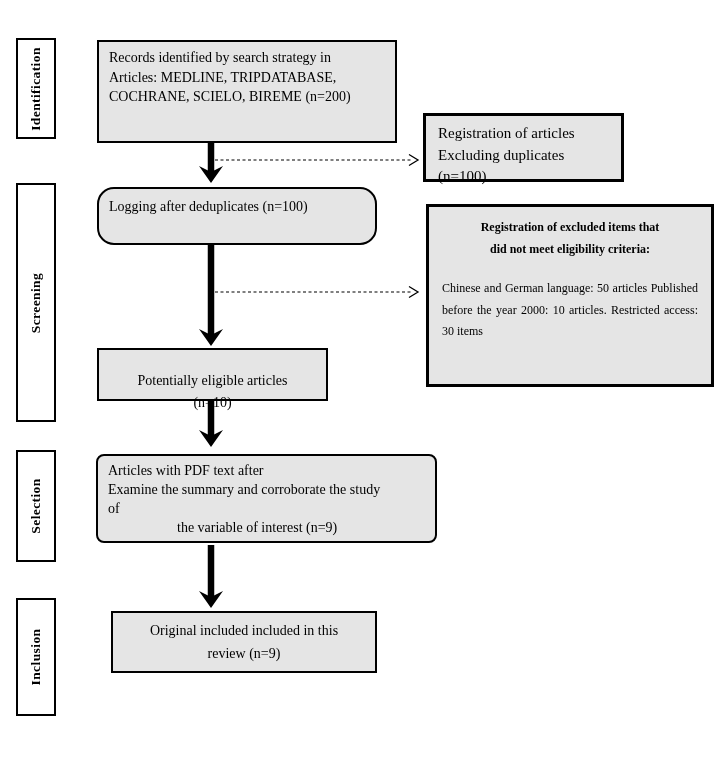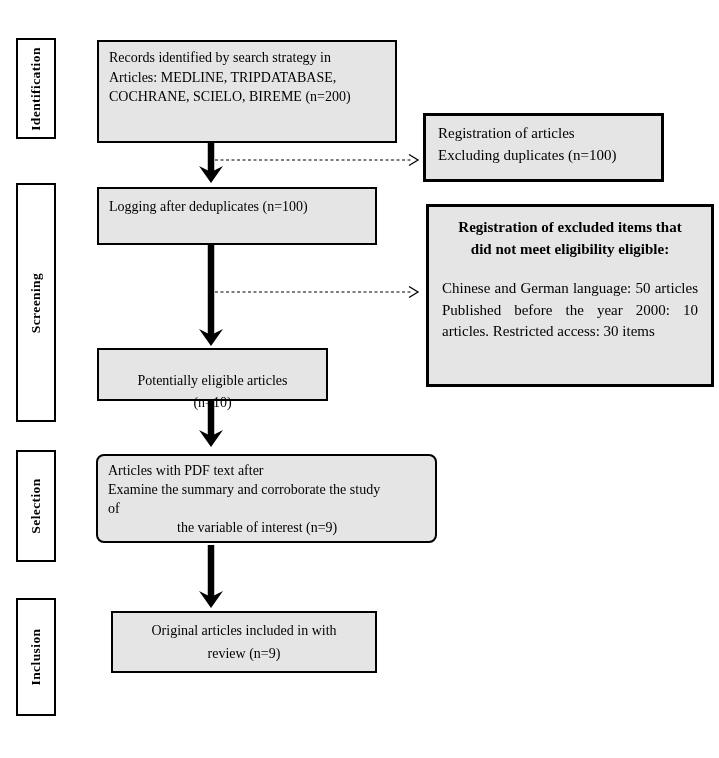--- a/index.html
+++ b/index.html
@@ -17,27 +17,27 @@
   .stage .vtext {
     transform:rotate(-90deg); white-space:nowrap;
     font-weight:bold; font-size:13.5px; letter-spacing:.4px;
   }
   
   .fbox {
     position:absolute; border:2px solid #000; background:#e5e5e5;
     box-sizing:border-box; font-size:14px; line-height:19.5px;
   }
   .b-records  { left:97px;  top:40px;  width:300px; height:103px; padding:6px 10px 0 10px; }
-  .b-logging  { left:97px;  top:187px; width:280px; height:58px;  padding:8px 10px 0 10px; }
+  .b-logging  { left:97px;  top:187px; width:280px; height:58px;  padding:8px 10px 0 10px;border-radius:17px; }
   .b-eligible { left:97px;  top:348px; width:231px; height:53px;  padding:20px 6px 0 6px; text-align:center; line-height:22px; }
   .b-pdf      { left:96px;  top:454px; width:341px; height:89px;  padding:5px 10px 0 10px; line-height:19px;border-radius:8px; }
   .b-pdf .indent { padding-left:69px; }
   .b-included { left:111px; top:611px; width:266px; height:62px;  padding:6px 8px 0 8px; text-align:center; line-height:23px; }
-  .b-reg      { left:423px; top:113px; width:241px; height:69px;  border-width:3.5px; padding:7px 12px 0 12px; font-size:15px; line-height:21.5px; }
-  .b-excluded { left:426px; top:204px; width:288px; height:183px; border-width:3px;   padding:9px 13px 0 13px; font-size:15px; }
+  .b-reg      { left:423px; top:113px; width:201px; height:69px;  border-width:3.5px; padding:7px 12px 0 12px; font-size:15px; line-height:21.5px; }
+  .b-excluded { left:426px; top:204px; width:288px; height:183px; border-width:3px;   padding:9px 13px 0 13px; font-size:12px; }
   .b-excluded .hd { font-weight:bold; text-align:center; line-height:22px; }
   .b-excluded .body { text-align:justify; line-height:21.5px; margin-top:18px;font-family:Liberation Serif, serif; }
   
   .arrow-layer { position:absolute; left:0; top:0; width:719px; height:758px; pointer-events:none; }
 </style>
 </head>
 <body>
 
 <div class="canvas">
 
@@ -64,38 +64,38 @@
     <div>Registration of articles</div>
     <div>Excluding duplicates (n=100)</div>
   </div>
 
   <div class="fbox b-logging">
     <div>Logging after deduplicates (n=100)</div>
   </div>
 
   <div class="fbox b-excluded">
     <div class="hd">Registration of excluded items that</div>
-    <div class="hd">did not meet eligibility eligible:</div>
+    <div class="hd">did not meet eligibility criteria:</div>
     <div class="body">Chinese and German language: 50 articles Published before the year 2000: 10 articles. Restricted access: 30 items</div>
   </div>
 
   <div class="fbox b-eligible">
     <div>Potentially eligible articles</div>
     <div>(n=10)</div>
   </div>
 
   <div class="fbox b-pdf">
     <div>Articles with PDF text after</div>
     <div>Examine the summary and corroborate the study</div>
     <div>of</div>
     <div class="indent">the variable of interest (n=9)</div>
   </div>
 
   <div class="fbox b-included">
-    <div>Original articles included in with</div>
+    <div>Original included included in this</div>
     <div>review (n=9)</div>
   </div>
 
   <svg class="arrow-layer" viewBox="0 0 719 758" xmlns="http://www.w3.org/2000/svg">
 
     <g>
       <line x1="211" y1="143" x2="211" y2="172" stroke="#000" stroke-width="6.5"></line>
       <polygon points="199,166 211,183 223,166 211,172" fill="#000"></polygon>
     </g>
     <g>

